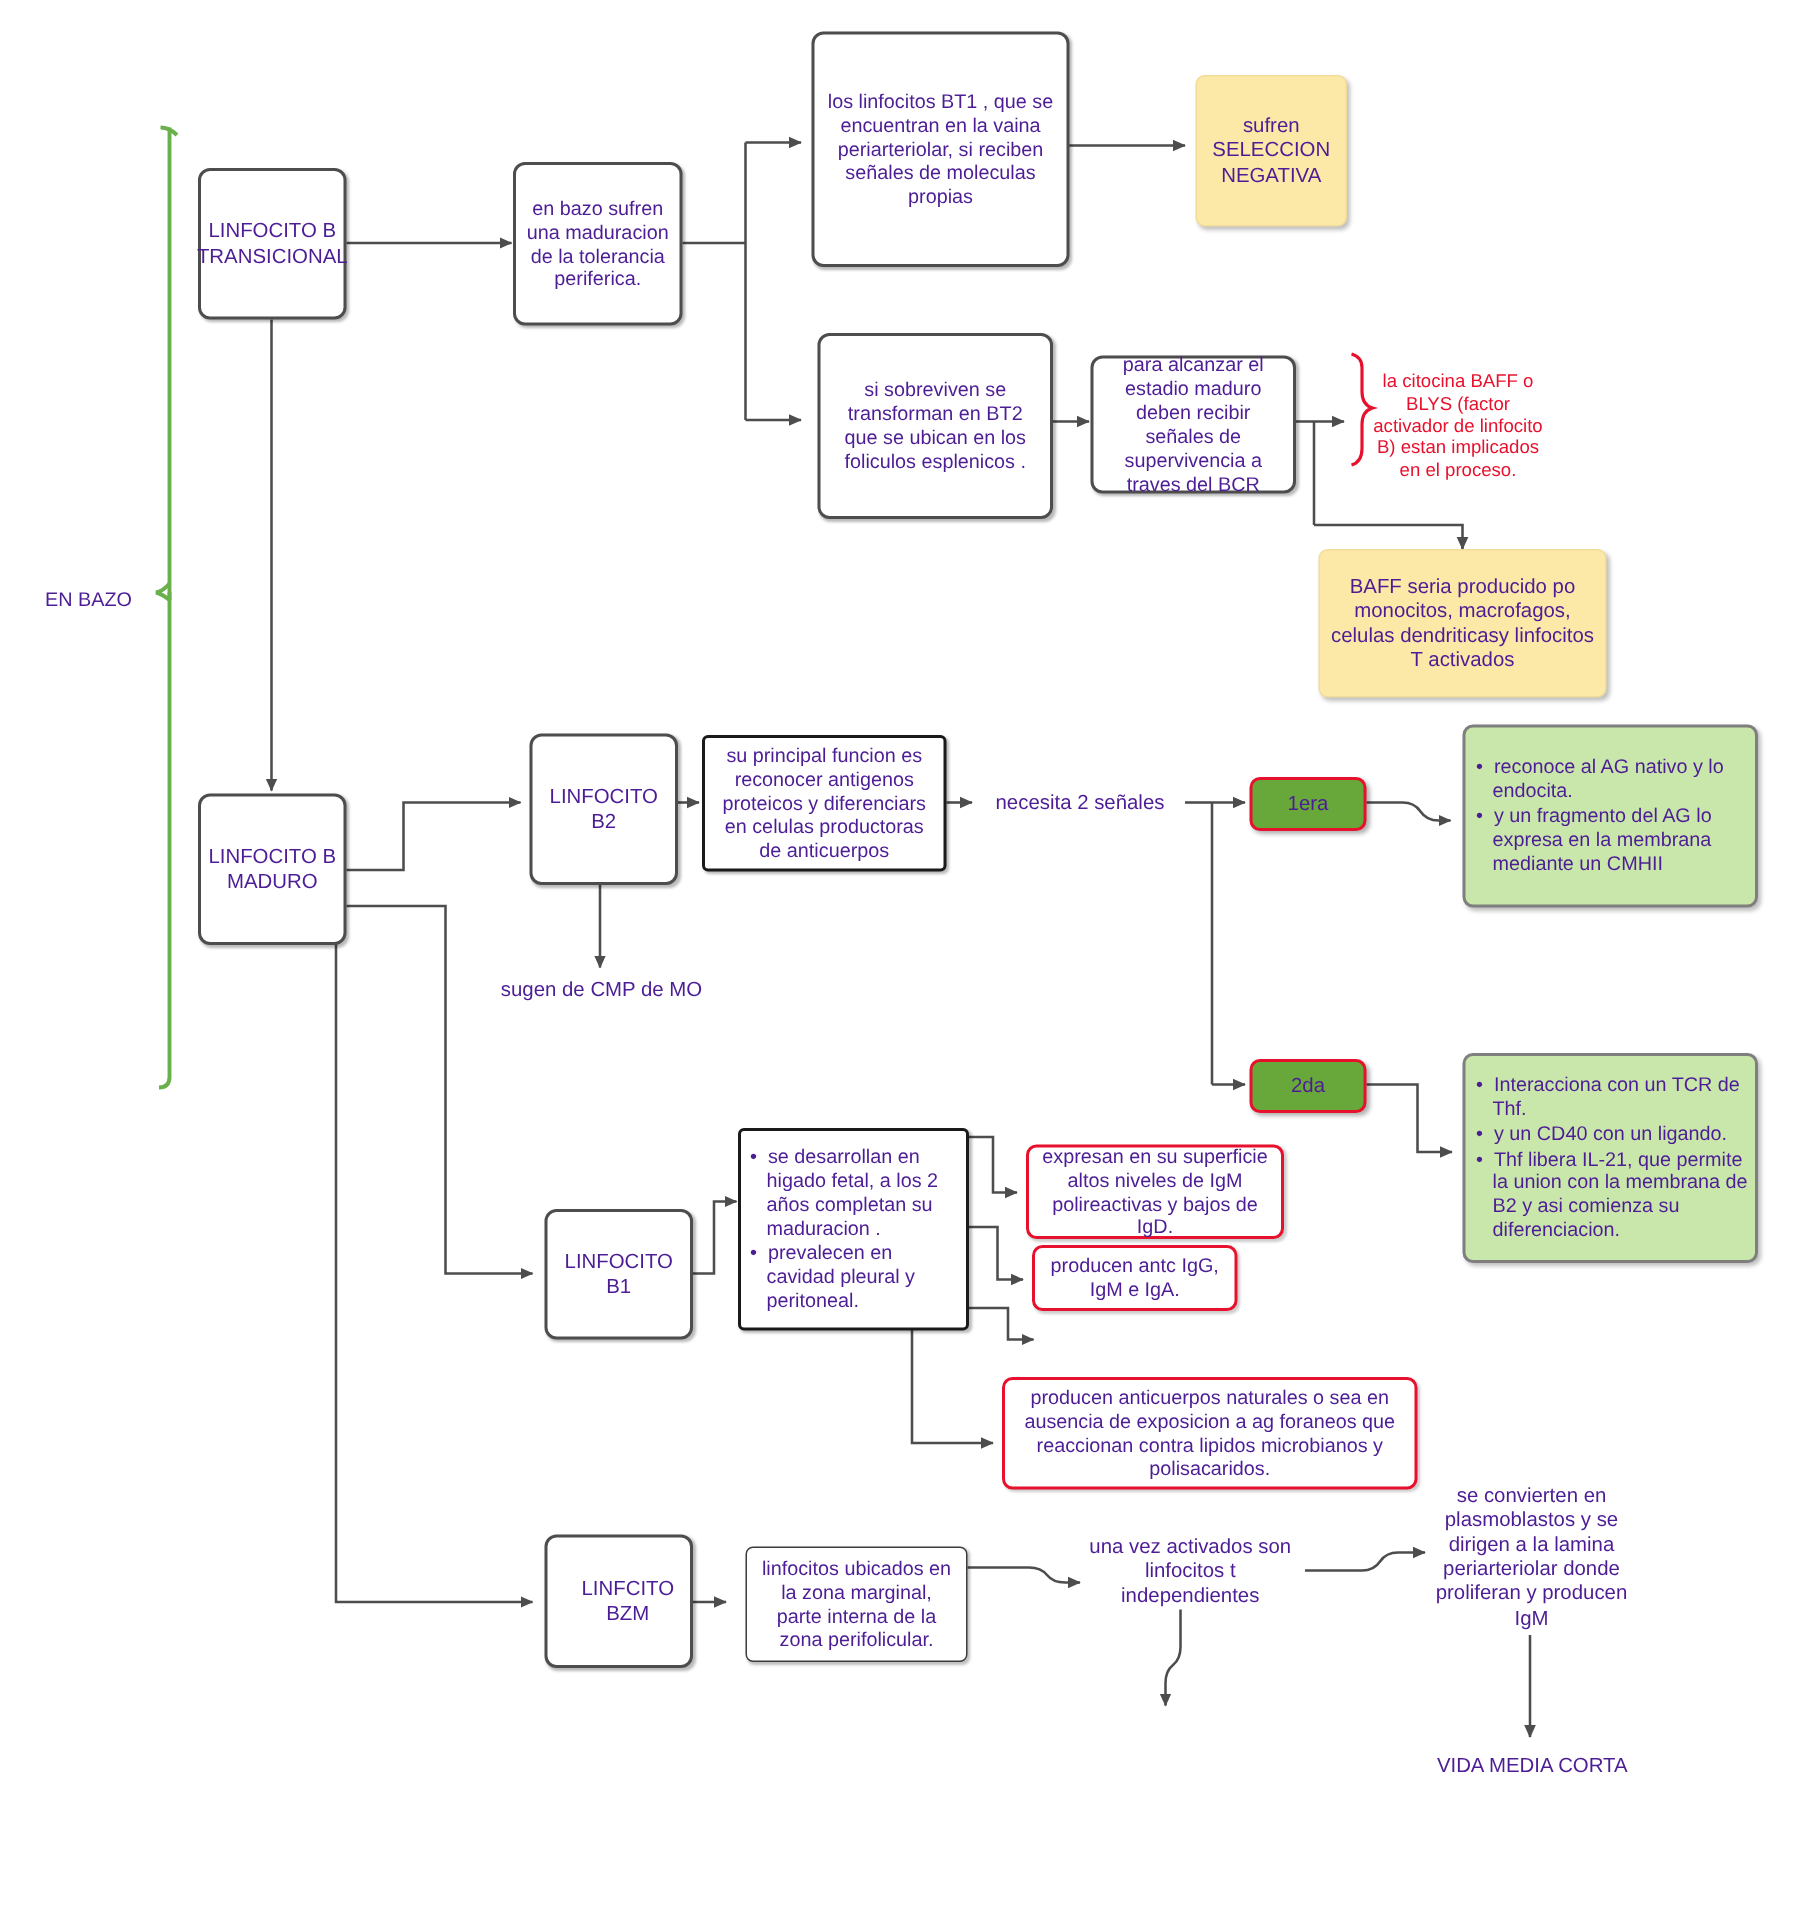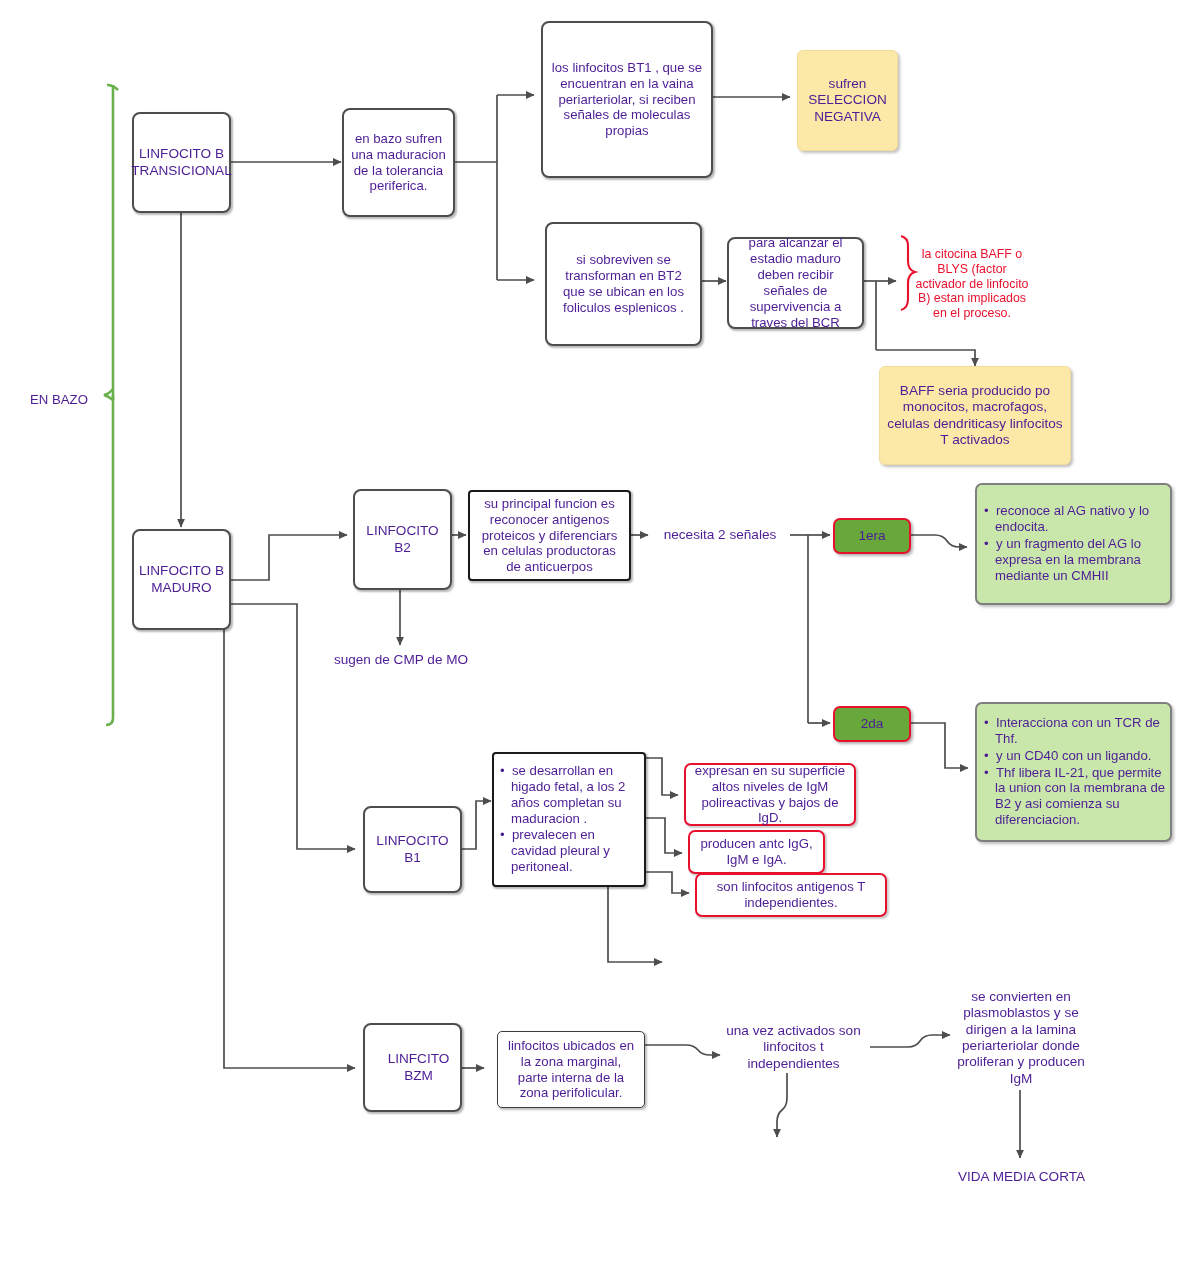--- a/index.html
+++ b/index.html
@@ -207,24 +207,24 @@
   </div>
 
   <div class="node nred f13 pad6" style="left:684px;top:763px;width:172px;height:63px;">
     <span>expresan en su superficie altos niveles de IgM polireactivas y bajos de IgD.</span>
   </div>
 
   <div class="node nred f13 pad6" style="left:688px;top:830px;width:137px;height:44px;">
     <span>producen antc IgG, IgM e IgA.</span>
   </div>
 
-  <div class="node nred f13 pad6" style="left:695px;top:873px;width:192px;height:44px;">
-    <span>son linfocitos antigenos T independientes.</span>
-  </div>
-
+
+  <div class="node nred f13 pad6" style="left:668px;top:918px;width:277px;height:75px;">
+    <span>producen anticuerpos naturales o sea en ausencia de exposicion a ag foraneos que reaccionan contra lipidos microbianos y polisacaridos.</span>
+  </div>
 
   <div class="node nbox f135" style="left:363px;top:1023px;width:99px;height:89px;white-space:pre-line;padding-left:12px;">
     <span>LINFCITO
 BZM</span>
   </div>
 
   <div class="node nbox-thin f13 pad6" style="left:497px;top:1031px;width:148px;height:77px;">
     <span>linfocitos ubicados en la zona marginal, parte interna de la zona perifolicular.</span>
   </div>
 

